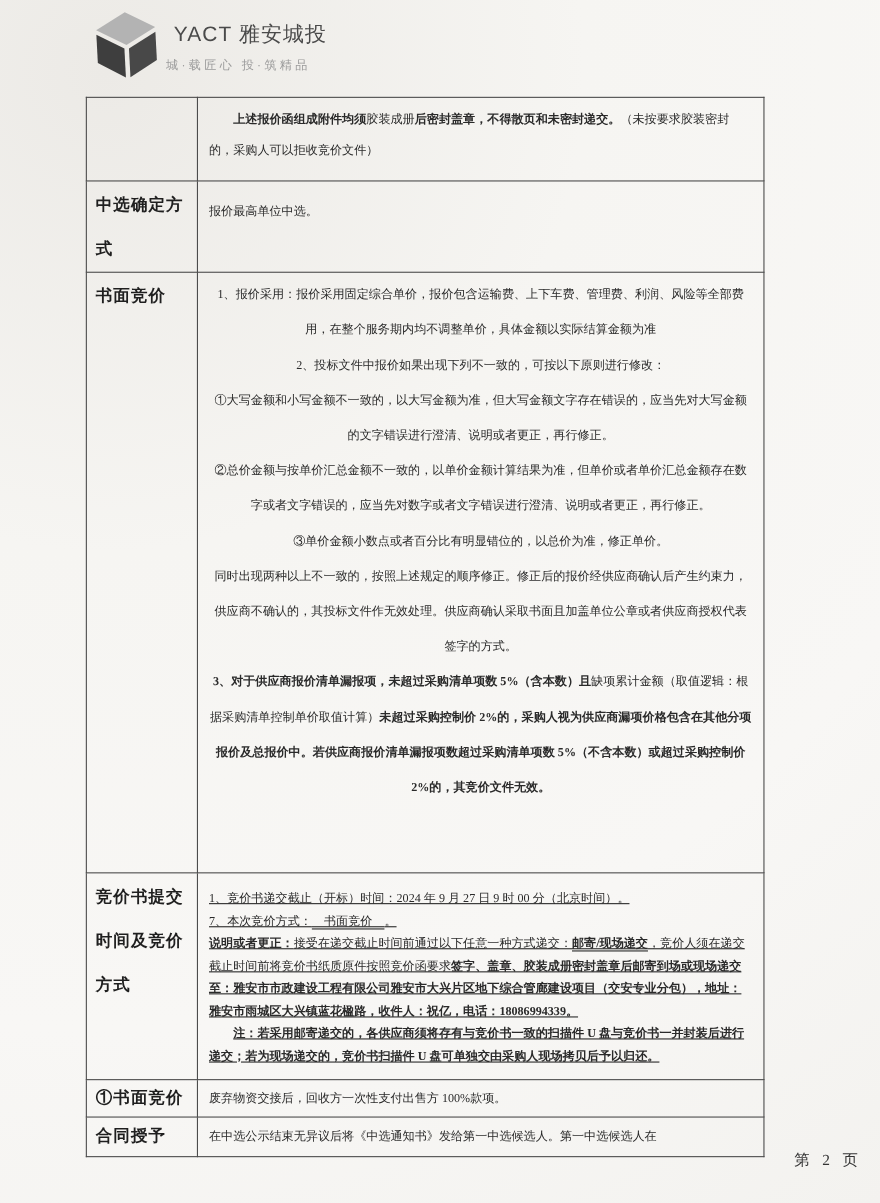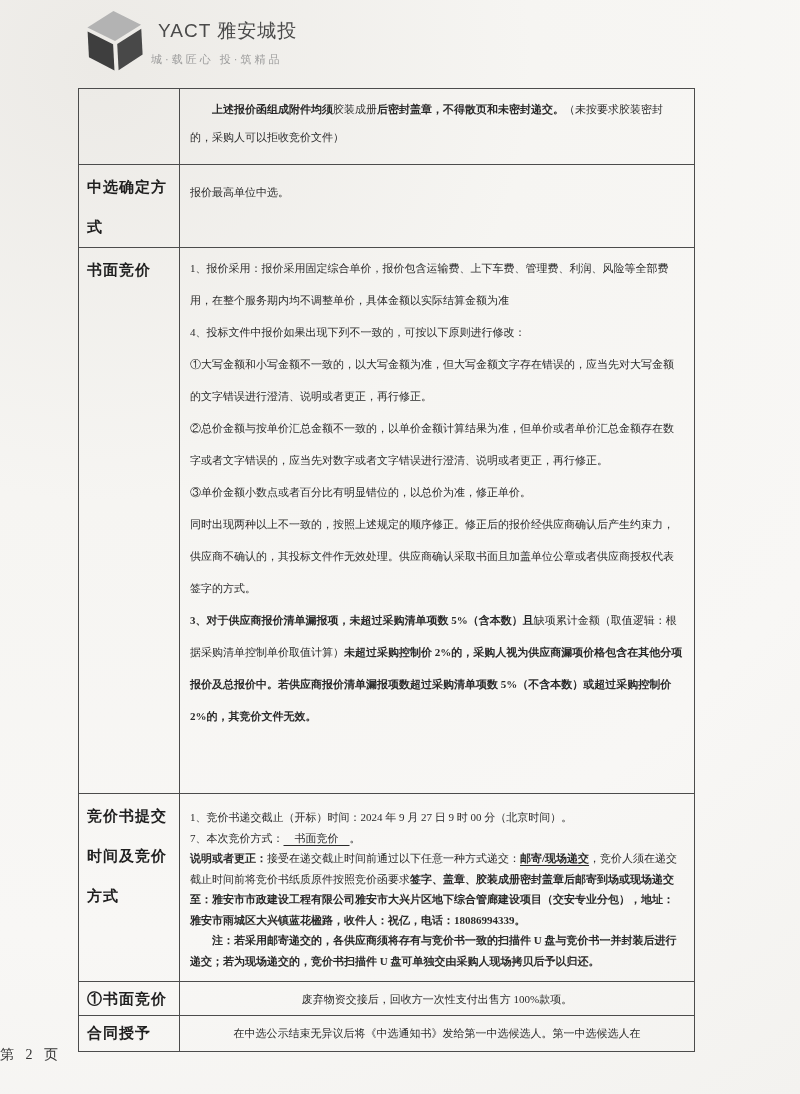--- a/index.html
+++ b/index.html
@@ -41,27 +41,27 @@
   td.content { font-size:11px; color:#2a2a2a; padding:2px 10px 2px 10px; }
   td.content p { margin:0; }
   .b { font-weight:bold; }
   .u { text-decoration:underline; text-underline-offset:3px; }
   p.indent { text-indent:2em; }
   tr.r1 { height:76px; }  tr.r2 { height:66px; }
   tr.r3 { height:546px; } tr.r4 { height:188px;margin-top:12px; }
   tr.r5 { height:34px; }  tr.r6 { height:36px; }
   tr.r1 td.content { padding-top:6px;  line-height:28px; }
   tr.r2 td.content { padding-top:16px; line-height:22px; }
-  tr.r3 td.content { padding-top:4px;  line-height:32px; }
-  tr.r4 td.content { padding-top:13px;  line-height:20.5px; }
-  tr.r5 td.content, tr.r6 td.content { padding-top:7px; line-height:20px;text-align:center; }
+  tr.r3 td.content { padding-top:4px;  line-height:32px;text-align:center; }
+  tr.r4 td.content { padding-top:13px;  line-height:20.5px;text-decoration:underline; }
+  tr.r5 td.content, tr.r6 td.content { padding-top:7px; line-height:20px; }
   tr.r5 td.label, tr.r6 td.label { line-height:26px; padding-top:4px; }
   
   .footer {
-    position:absolute; left:0; right:0; top:1046px; text-align:left;
+    position:absolute; left:0; right:16px; top:1046px; text-align:right;
     font-size:14px; color:#333; letter-spacing:4px;
   }
 </style>
 </head>
 <body>
 
 <div class="page">
 
   <div class="logo-wrap">
     <svg class="cube" width="58" height="62" viewBox="0 0 56 60">
@@ -84,21 +84,21 @@
     <tr class="r2">
       <td class="label">中选确定方式</td>
       <td class="content">
             <p><span>报价最高单位中选。</span></p>
           </td>
     </tr>
     <tr class="r3">
       <td class="label">书面竞价</td>
       <td class="content">
             <p><span>1、报价采用：报价采用固定综合单价，报价包含运输费、上下车费、管理费、利润、风险等全部费用，在整个服务期内均不调整单价，具体金额以实际结算金额为准</span></p>
-            <p><span>4、投标文件中报价如果出现下列不一致的，可按以下原则进行修改：</span></p>
+            <p><span>2、投标文件中报价如果出现下列不一致的，可按以下原则进行修改：</span></p>
             <p><span>①大写金额和小写金额不一致的，以大写金额为准，但大写金额文字存在错误的，应当先对大写金额的文字错误进行澄清、说明或者更正，再行修正。</span></p>
             <p><span>②总价金额与按单价汇总金额不一致的，以单价金额计算结果为准，但单价或者单价汇总金额存在数字或者文字错误的，应当先对数字或者文字错误进行澄清、说明或者更正，再行修正。</span></p>
             <p><span>③单价金额小数点或者百分比有明显错位的，以总价为准，修正单价。</span></p>
             <p><span>同时出现两种以上不一致的，按照上述规定的顺序修正。修正后的报价经供应商确认后产生约束力，供应商不确认的，其投标文件作无效处理。供应商确认采取书面且加盖单位公章或者供应商授权代表签字的方式。</span></p>
             <p><span class="b">3、对于供应商报价清单漏报项，未超过采购清单项数 5%（含本数）且</span><span>缺项累计金额（取值逻辑：根据采购清单控制单价取值计算）</span><span class="b">未超过采购控制价 2%的，采购人视为供应商漏项价格包含在其他分项报价及总报价中。若供应商报价清单漏报项数超过采购清单项数 5%（不含本数）或超过采购控制价 2%的，其竞价文件无效。</span></p>
           </td>
     </tr>
     <tr class="r4">
       <td class="label">竞价书提交时间及竞价方式</td>
       <td class="content">

